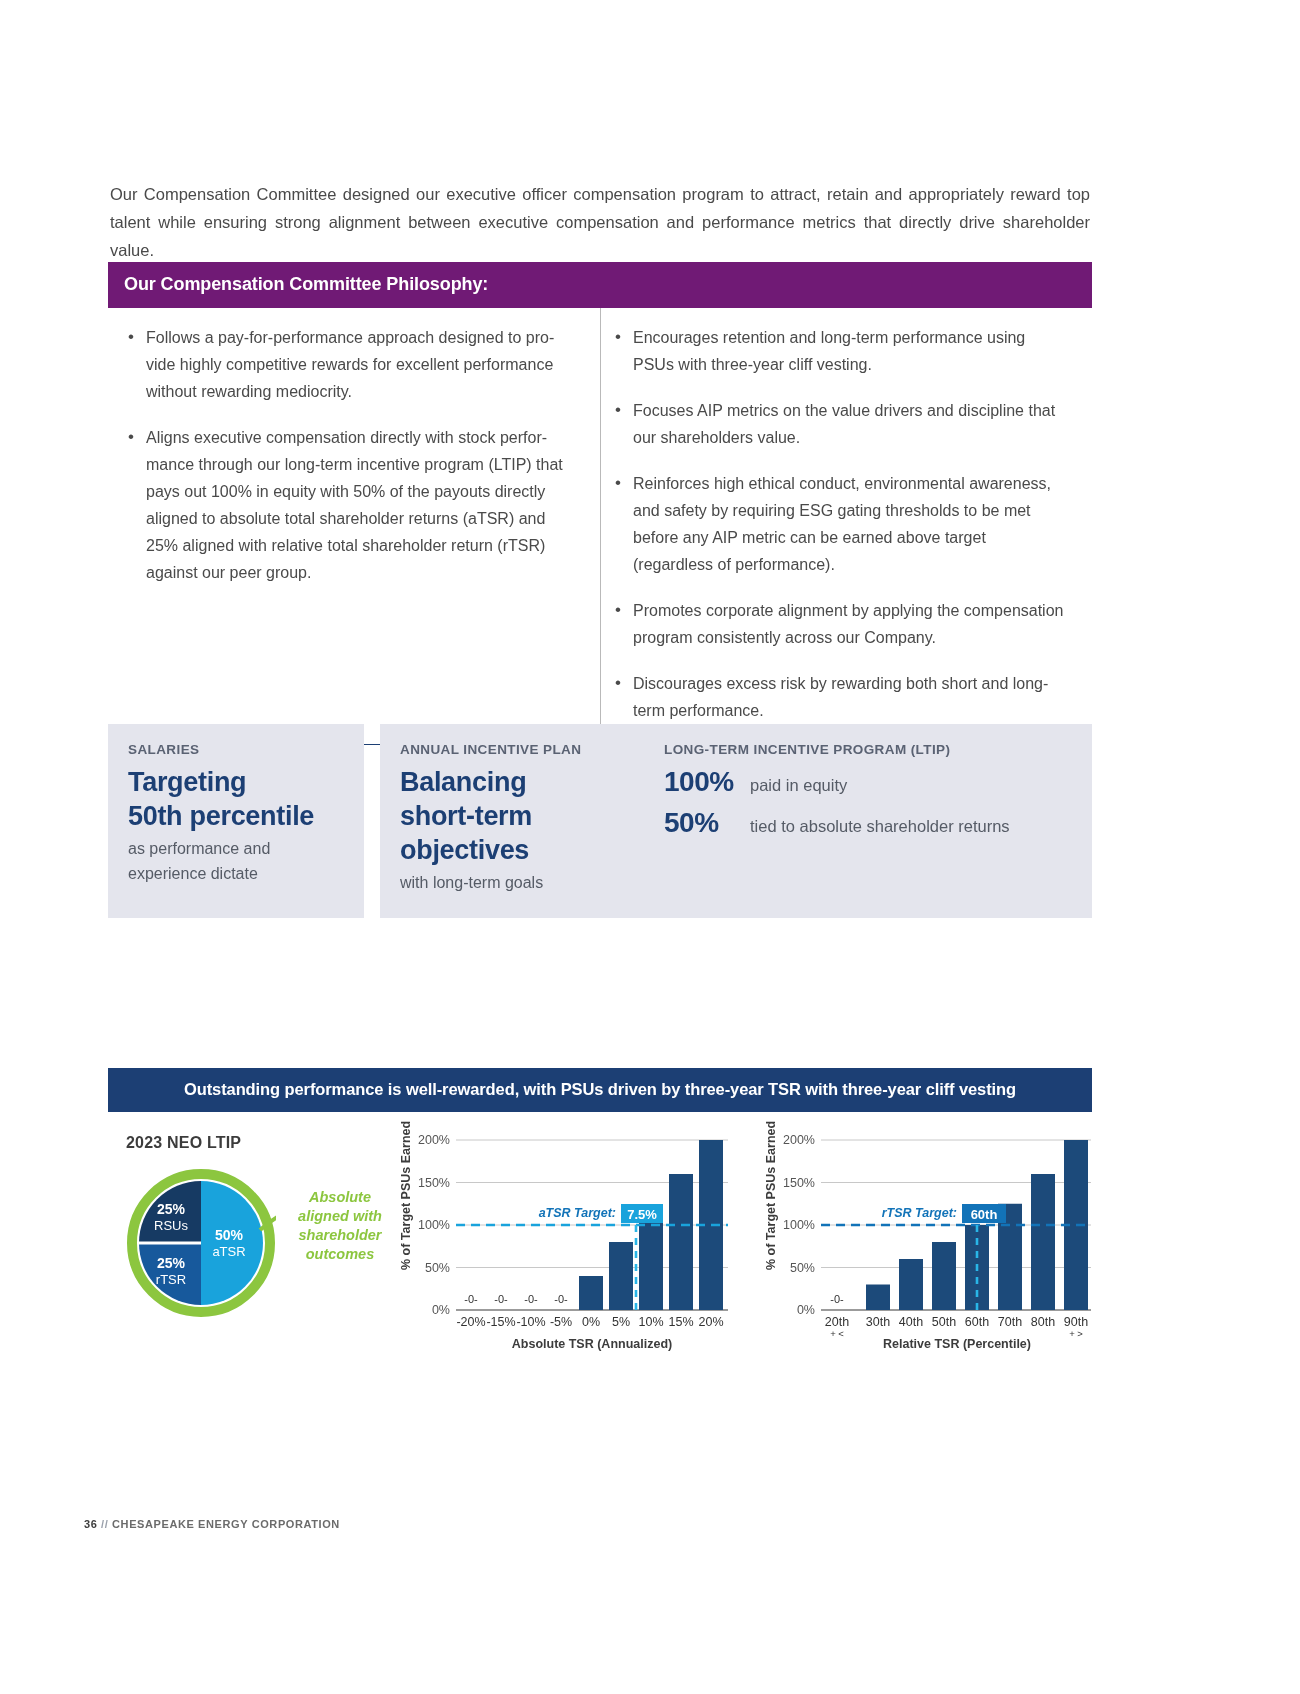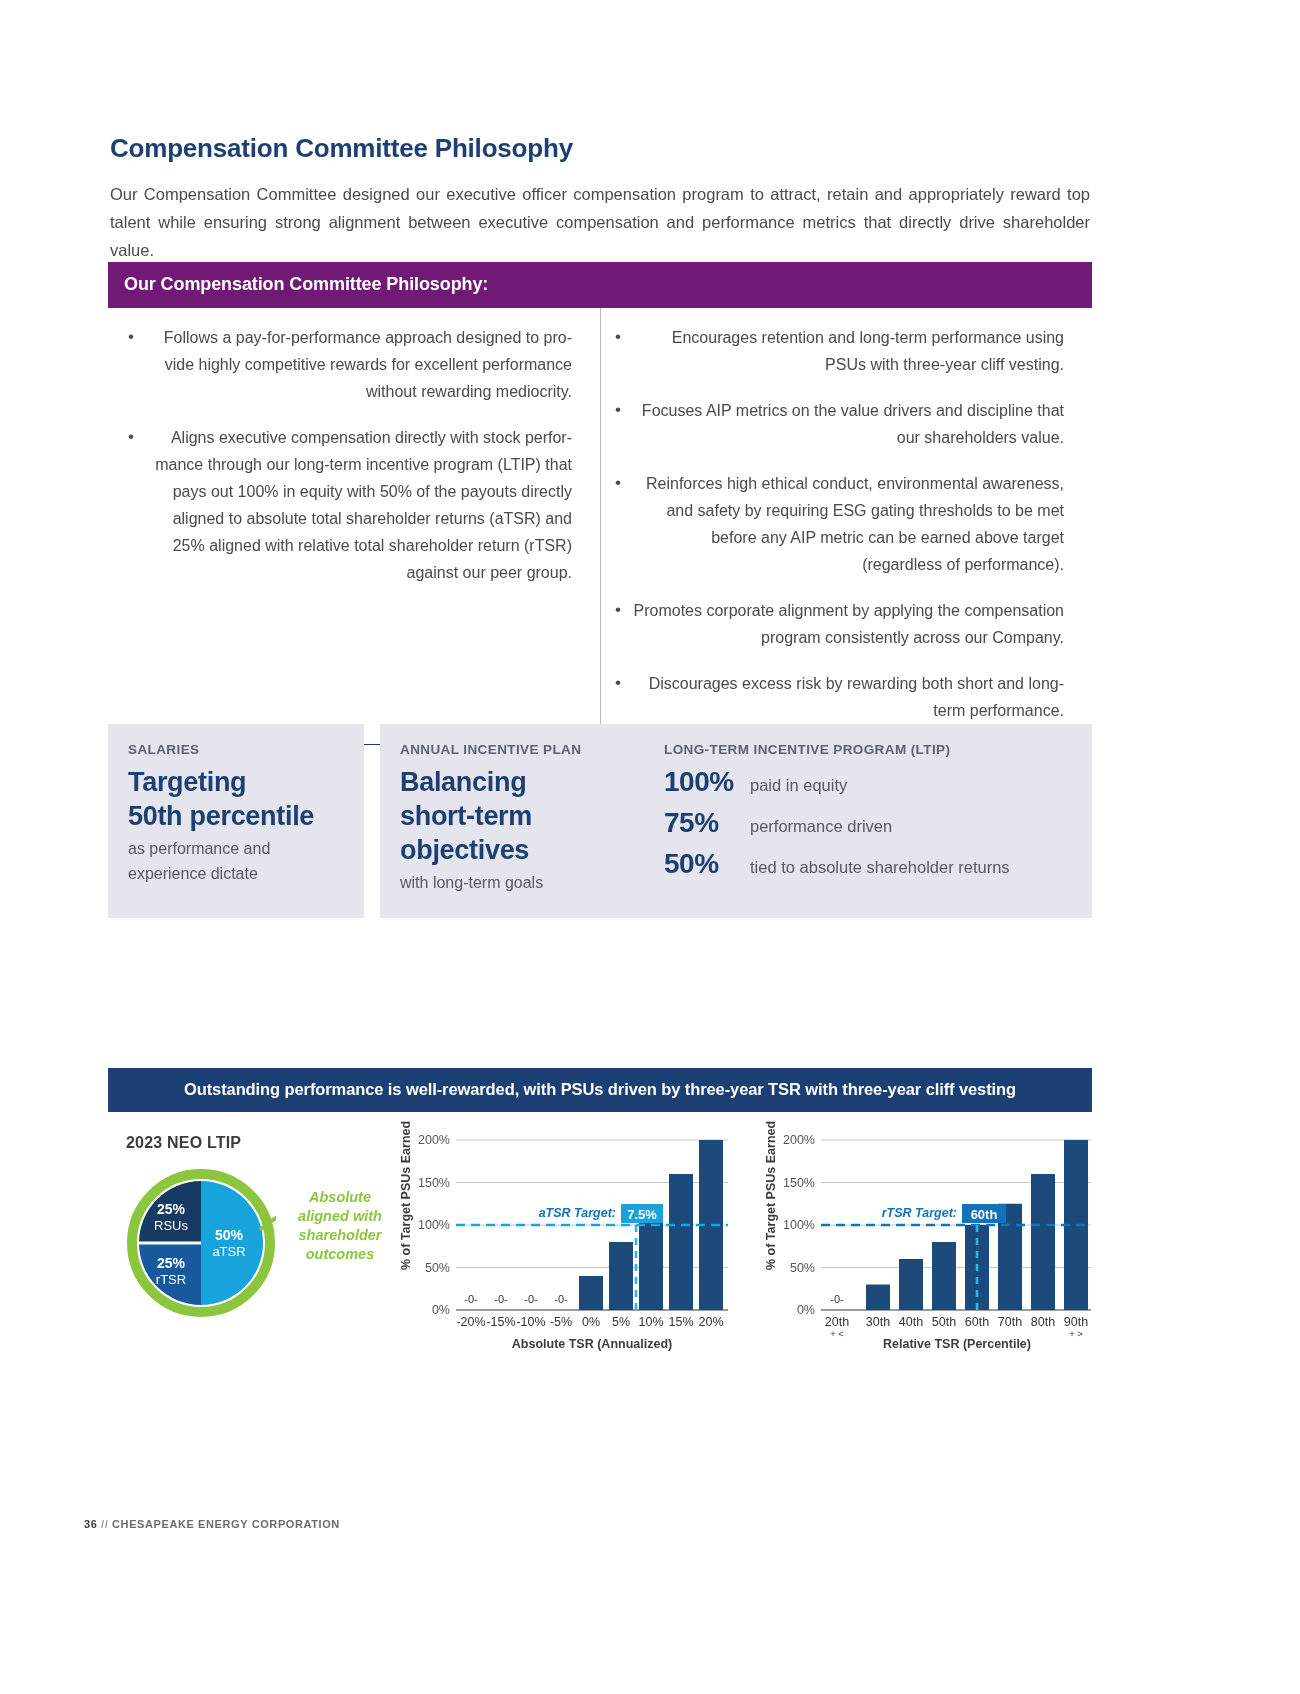--- a/index.html
+++ b/index.html
@@ -25,21 +25,21 @@
   .phil-header{
     background:#701a75;color:#ffffff;font-weight:bold;font-size:18px;
     padding:12px 16px 13px 16px;letter-spacing:-0.1px;
   }
   .phil-body{display:flex;border-bottom:1.5px solid #1c3f74;}
   .phil-col{width:50%;box-sizing:border-box;padding:16px 28px 18px 16px;}
   .phil-col.right{border-left:1px solid #b9b9b9;padding-left:10px;}
   ul.bl{margin:0;padding:0;list-style:none;}
   ul.bl li{
     position:relative;padding-left:22px;margin-bottom:19px;
-    font-size:16px;line-height:27px;color:#4a4a4a;text-align:right;
+    font-size:16px;line-height:27px;color:#4a4a4a;
   }
   ul.bl li:last-child{margin-bottom:2px;}
   ul.bl li:before{
     content:"\2022";position:absolute;left:4px;top:-1px;color:#4a4a4a;font-size:17px;
   }
 
   
   .cards{position:absolute;left:108px;top:724px;width:984px;height:194px;}
   .card{
     position:absolute;top:0;background:#e4e5ed;box-sizing:border-box;
@@ -99,21 +99,20 @@
     border-top:none;font-size:11px;color:#6b6b6b;letter-spacing:0.6px;font-weight:bold;
   }
   .footer b{color:#3c3c3c;}
   .footer .sep{color:#9aa0ab;}
 </style>
 </head>
 <body>
 
 <div class="page">
 
-  <div class="page-title">Compensation Committee Philosophy</div>
   <div class="intro">Our Compensation Committee designed our executive officer compensation program to attract, retain and appropriately reward top talent while ensuring strong alignment between executive compensation and performance metrics that directly drive shareholder value.</div>
 
   <div class="phil-box">
     <div class="phil-header">Our Compensation Committee Philosophy:</div>
     <div class="phil-body">
       <div class="phil-col left">
         <ul class="bl">
           <li>Follows a pay-for-performance approach designed to pro-vide highly competitive rewards for excellent performance without rewarding mediocrity.</li>
           <li>Aligns executive compensation directly with stock perfor-mance through our long-term incentive program (LTIP) that pays out 100% in equity with 50% of the payouts directly aligned to absolute total shareholder returns (aTSR) and 25% aligned with relative total shareholder return (rTSR) against our peer group.</li>
         </ul>
@@ -154,24 +153,20 @@
       <div class="card-sub">
         <div>with long-term goals</div>
       </div>
     </div>
 
     <div class="card c3">
       <div class="card-eyebrow">LONG-TERM INCENTIVE PROGRAM (LTIP)</div>
       <div class="ltip-row">
         <div class="ltip-pct">100%</div>
         <div class="ltip-txt">paid in equity</div>
-      </div>
-      <div class="ltip-row">
-        <div class="ltip-pct">75%</div>
-        <div class="ltip-txt">performance driven</div>
       </div>
       <div class="ltip-row">
         <div class="ltip-pct">50%</div>
         <div class="ltip-txt">tied to absolute shareholder returns</div>
       </div>
     </div>
   </div>
 
   <div class="banner">Outstanding performance is well-rewarded, with PSUs driven by three-year TSR with three-year cliff vesting</div>
 

